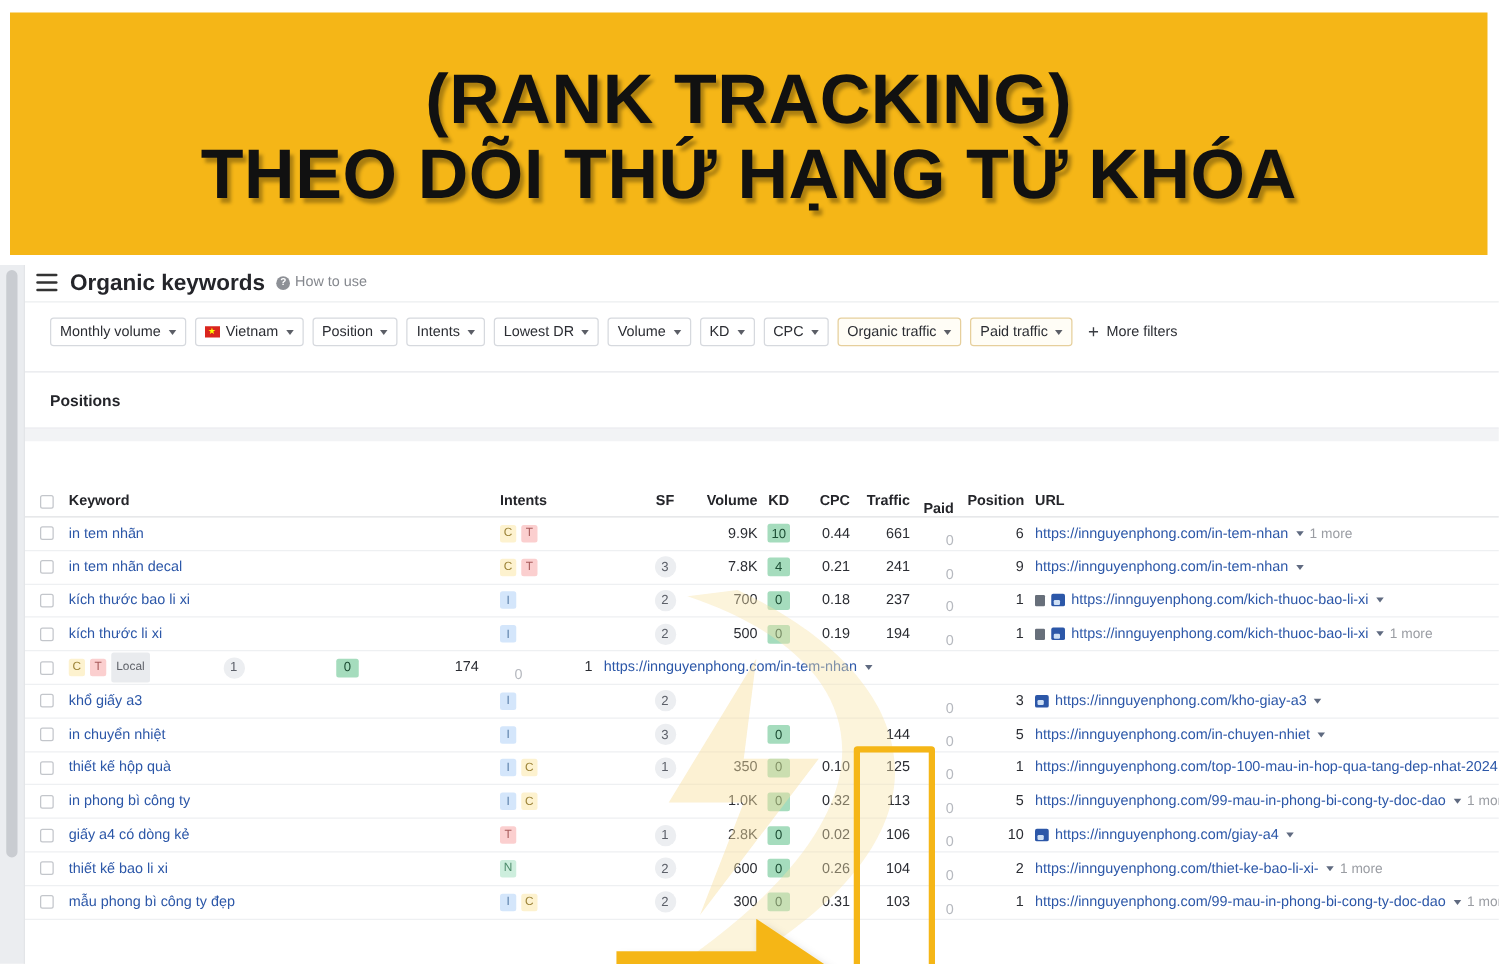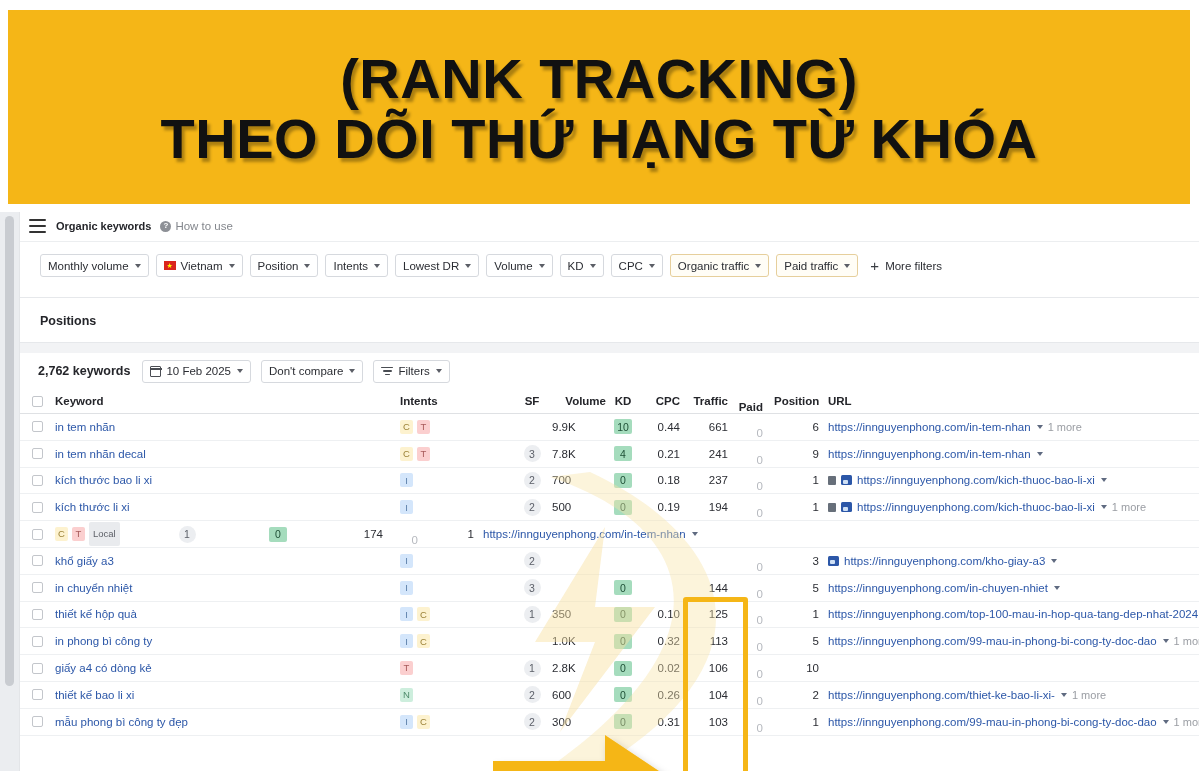--- a/index.html
+++ b/index.html
@@ -72,21 +72,21 @@
     align-items: center;
     padding-left: 9px;
   }
   #hamburger {
     width: 17px; height: 14px;
     display: flex; flex-direction: column; justify-content: space-between;
     margin-right: 10px;
   }
   #hamburger i { display: block; height: 2px; background: #333; border-radius: 1px; }
   #app-title {
-    font-size: 11px; font-weight: bold; color: #24252a;
+    font-size: 18px; font-weight: bold; color: #24252a;
     margin-right: 9px;
   }
   .help-wrap { display: flex; align-items: center; gap: 4px; }
   .help-circle {
     width: 11px; height: 11px; border-radius: 50%;
     background: #8d9096; color: #fff;
     font-size: 8px; font-weight: bold;
     display: flex; align-items: center; justify-content: center;
     line-height: 1;
   }
@@ -210,21 +210,21 @@
   .cb {
     width: 11px; height: 11px; flex: none;
     border: 1px solid #c3c6cb; border-radius: 2px; background: #fff;
   }
   .c-check { width: 35px; flex: none; display: flex; justify-content: center; }
   .c-kw    { width: 345px; flex: none; }
   .c-kw a  { color: #2c57a8; text-decoration: none; }
   .thead .c-kw { color: #24252a; }
   .c-int   { width: 112px; flex: none; display: flex; align-items: center; gap: 4px; }
   .c-sf    { width: 40px;  flex: none; display: flex; justify-content: center; }
-  .c-vol   { width: 54px;  flex: none; }
+  .c-vol   { width: 54px;  flex: none; text-align: right; }
   .c-kd    { width: 34px;  flex: none; display: flex; justify-content: center; }
   .c-cpc   { width: 40px;  flex: none; text-align: right; }
   .c-traf  { width: 48px;  flex: none; text-align: right; }
   .c-paid  { width: 35px;  flex: none; text-align: right; color: #b6b9bf; margin-top: 12px; }
   .c-pos   { width: 65px;  flex: none; text-align: right; padding-right: 9px; }
   .c-url   { flex: 1; display: flex; align-items: center; gap: 5px; overflow: hidden; white-space: nowrap; }
   .thead .c-int { justify-content: flex-start; }
   .thead .c-vol, .thead .c-cpc, .thead .c-traf, .thead .c-paid { text-align: right; }
   .thead .c-paid { color: #24252a; }
   .thead .c-kd { justify-content: center; }
@@ -389,41 +389,20 @@
         <span>More filters</span>
       </div>
     </div>
   </div>
 
   <div id="positions-card">
     <span id="positions-label">Positions</span>
   </div>
   <div id="gap-strip"></div>
 
-  <div id="toolbar">
-    <span id="kw-count">2,762 keywords</span>
-    <div class="chip">
-      <span class="cal-icon"></span>
-      <span>10 Feb 2025</span>
-      <span class="caret"></span>
-    </div>
-    <div class="chip">
-      <span>Don't compare</span>
-      <span class="caret"></span>
-    </div>
-    <div class="chip">
-      <span class="filter-icon">
-          <i></i>
-          <i></i>
-          <i></i>
-        </span>
-      <span>Filters</span>
-      <span class="caret"></span>
-    </div>
-  </div>
 
   <div id="table">
     <div class="trow thead">
       <div class="c-check">
         <span class="cb"></span>
       </div>
       <div class="c-kw">Keyword</div>
       <div class="c-int">Intents</div>
       <div class="c-sf">SF</div>
       <div class="c-vol">Volume</div>
@@ -700,20 +679,27 @@
             <span class="sfpill">1</span>
           </div>
      <div class="c-vol">2.8K</div>
      <div class="c-kd">
             <span class="kdbox">0</span>
           </div>
      <div class="c-cpc">0.02</div>
      <div class="c-traf">106</div>
      <div class="c-paid">0</div>
      <div class="c-pos">10</div>
+     <div class="c-url">
+
+       <span class="serp-ico"></span>
+       <span class="urltext">https://innguyenphong.com/giay-a4</span>
+       <span class="urlcaret"></span>
+
+     </div>
         </div>
         <div class="trow">
           <div class="c-check">
        <span class="cb"></span>
      </div>
      <div class="c-kw">
        <a href="#">thiết kế bao li xi</a>
      </div>
      <div class="c-int">
             <span class="badge b-N">N</span>

